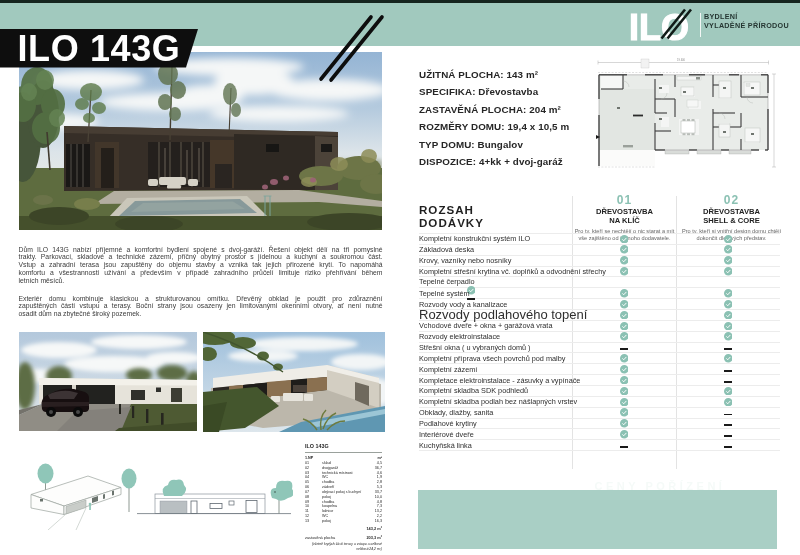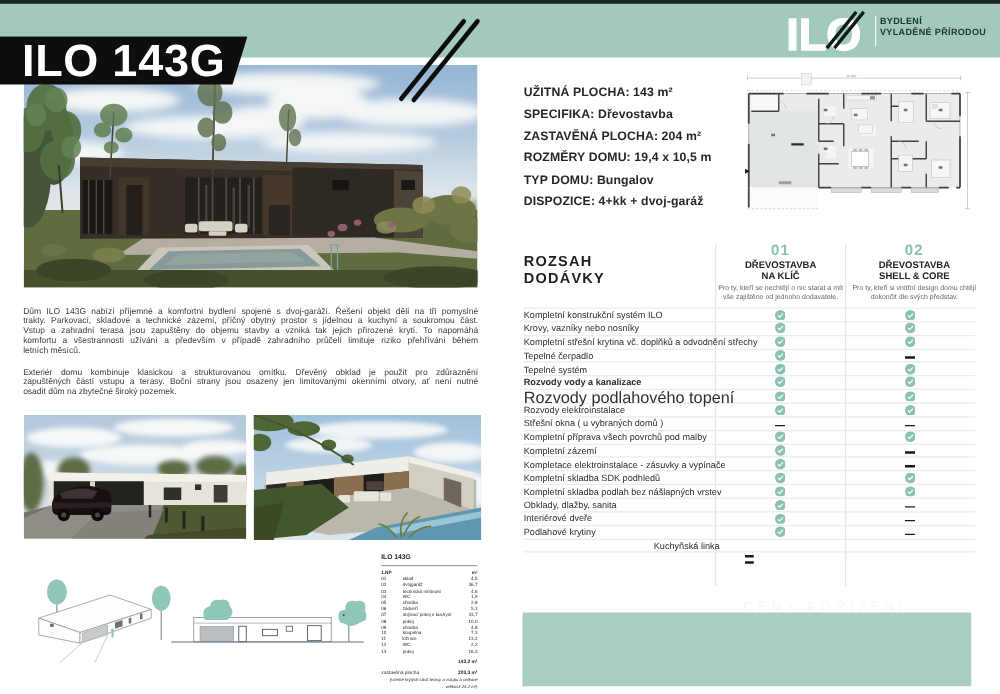--- a/index.html
+++ b/index.html
@@ -584,37 +584,52 @@
     <div style="font-size:7.6px;font-weight:bold;color:#222;line-height:8.9px;margin-top:1px;">DŘEVOSTAVBA<br>NA KLÍČ</div>
     <div style="font-size:5.6px;color:#666;line-height:6.7px;margin-top:2px;">Pro ty, kteří se nechtějí o nic starat a mít<br>vše zajištěno od jednoho dodavatele.</div>
   </div>
 
   <div class="abs" style="left:678px;top:193px;width:107px;text-align:center;">
     <div style="font-size:12px;font-weight:bold;color:#8bc1b3;letter-spacing:1px;">02</div>
     <div style="font-size:7.6px;font-weight:bold;color:#222;line-height:8.9px;margin-top:1px;">DŘEVOSTAVBA<br>SHELL &amp; CORE</div>
     <div style="font-size:5.6px;color:#666;line-height:6.7px;margin-top:2px;">Pro ty, kteří si vnitřní design domu chtějí<br>dokončit dle svých představ.</div>
   </div>
 
-  <div class="abs" style="left:419px;top:246px;width:361px;border-bottom:0.7px solid #ececec;">
+  <div class="abs" style="left:419px;top:233px;width:361px;border-bottom:0.7px solid #ececec;">
     <div style="box-sizing:border-box;display:flex;height:10.87px;align-items:center;border-top:0.7px solid #ececec;">
         <div style="width:153px;font-size:7.3px;color:#2e2e2e;white-space:nowrap;">Kompletní konstrukční systém ILO</div>
         <div style="width:104px;">
           <svg width="8.6" height="8.6" viewBox="0 0 10 10" style="display:block;margin:0 auto;">
             <circle cx="5" cy="5" r="5" fill="#8bc1b3"></circle>
             <path d="M2.7,5.1 L4.3,6.7 L7.4,3.4" stroke="#fff" stroke-width="1.1" fill="none"></path>
           </svg>
         </div>
         <div style="width:104px;">
           <svg width="8.6" height="8.6" viewBox="0 0 10 10" style="display:block;margin:0 auto;">
             <circle cx="5" cy="5" r="5" fill="#8bc1b3"></circle>
             <path d="M2.7,5.1 L4.3,6.7 L7.4,3.4" stroke="#fff" stroke-width="1.1" fill="none"></path>
           </svg>
         </div>
       </div>
     <div style="box-sizing:border-box;display:flex;height:10.87px;align-items:center;border-top:0.7px solid #ececec;">
+        <div style="width:153px;font-size:7.3px;color:#2e2e2e;white-space:nowrap;">Základová deska</div>
+        <div style="width:104px;">
+          <svg width="8.6" height="8.6" viewBox="0 0 10 10" style="display:block;margin:0 auto;">
+            <circle cx="5" cy="5" r="5" fill="#8bc1b3"></circle>
+            <path d="M2.7,5.1 L4.3,6.7 L7.4,3.4" stroke="#fff" stroke-width="1.1" fill="none"></path>
+          </svg>
+        </div>
+        <div style="width:104px;">
+          <svg width="8.6" height="8.6" viewBox="0 0 10 10" style="display:block;margin:0 auto;">
+            <circle cx="5" cy="5" r="5" fill="#8bc1b3"></circle>
+            <path d="M2.7,5.1 L4.3,6.7 L7.4,3.4" stroke="#fff" stroke-width="1.1" fill="none"></path>
+          </svg>
+        </div>
+      </div>
+    <div style="box-sizing:border-box;display:flex;height:10.87px;align-items:center;border-top:0.7px solid #ececec;">
         <div style="width:153px;font-size:7.3px;color:#2e2e2e;white-space:nowrap;">Krovy, vazníky nebo nosníky</div>
         <div style="width:104px;">
           <svg width="8.6" height="8.6" viewBox="0 0 10 10" style="display:block;margin:0 auto;">
             <circle cx="5" cy="5" r="5" fill="#8bc1b3"></circle>
             <path d="M2.7,5.1 L4.3,6.7 L7.4,3.4" stroke="#fff" stroke-width="1.1" fill="none"></path>
           </svg>
         </div>
         <div style="width:104px;">
           <svg width="8.6" height="8.6" viewBox="0 0 10 10" style="display:block;margin:0 auto;">
             <circle cx="5" cy="5" r="5" fill="#8bc1b3"></circle>
@@ -630,21 +645,21 @@
             <path d="M2.7,5.1 L4.3,6.7 L7.4,3.4" stroke="#fff" stroke-width="1.1" fill="none"></path>
           </svg>
         </div>
         <div style="width:104px;">
           <svg width="8.6" height="8.6" viewBox="0 0 10 10" style="display:block;margin:0 auto;">
             <circle cx="5" cy="5" r="5" fill="#8bc1b3"></circle>
             <path d="M2.7,5.1 L4.3,6.7 L7.4,3.4" stroke="#fff" stroke-width="1.1" fill="none"></path>
           </svg>
         </div>
       </div>
-    <div style="box-sizing:border-box;display:flex;height:10.87px;align-items:center;border-top:0.7px solid #ececec;">
+    <div style="box-sizing:border-box;display:flex;height:10.87px;border-top:0.7px solid #ececec;flex-direction:column;">
         <div style="width:153px;font-size:7.3px;color:#2e2e2e;white-space:nowrap;">Tepelné čerpadlo</div>
         <div style="width:104px;">
           <svg width="8.6" height="8.6" viewBox="0 0 10 10" style="display:block;margin:0 auto;">
             <circle cx="5" cy="5" r="5" fill="#8bc1b3"></circle>
             <path d="M2.7,5.1 L4.3,6.7 L7.4,3.4" stroke="#fff" stroke-width="1.1" fill="none"></path>
           </svg>
         </div>
         <div style="width:104px;">
           <div style="width:7.5px;height:1.6px;background:#1a1a1a;margin:3.4px auto 0;"></div>
         </div>
@@ -657,21 +672,21 @@
             <path d="M2.7,5.1 L4.3,6.7 L7.4,3.4" stroke="#fff" stroke-width="1.1" fill="none"></path>
           </svg>
         </div>
         <div style="width:104px;">
           <svg width="8.6" height="8.6" viewBox="0 0 10 10" style="display:block;margin:0 auto;">
             <circle cx="5" cy="5" r="5" fill="#8bc1b3"></circle>
             <path d="M2.7,5.1 L4.3,6.7 L7.4,3.4" stroke="#fff" stroke-width="1.1" fill="none"></path>
           </svg>
         </div>
       </div>
-    <div style="box-sizing:border-box;display:flex;height:10.87px;align-items:flex-start;border-top:0.7px solid #ececec;font-weight:bold;">
+    <div style="box-sizing:border-box;display:flex;height:10.87px;align-items:flex-end;border-top:0.7px solid #ececec;">
         <div style="width:153px;font-size:7.3px;color:#2e2e2e;white-space:nowrap;">Rozvody vody a kanalizace</div>
         <div style="width:104px;">
           <svg width="8.6" height="8.6" viewBox="0 0 10 10" style="display:block;margin:0 auto;">
             <circle cx="5" cy="5" r="5" fill="#8bc1b3"></circle>
             <path d="M2.7,5.1 L4.3,6.7 L7.4,3.4" stroke="#fff" stroke-width="1.1" fill="none"></path>
           </svg>
         </div>
         <div style="width:104px;">
           <svg width="8.6" height="8.6" viewBox="0 0 10 10" style="display:block;margin:0 auto;">
             <circle cx="5" cy="5" r="5" fill="#8bc1b3"></circle>
@@ -688,20 +703,35 @@
           </svg>
         </div>
         <div style="width:104px;">
           <svg width="8.6" height="8.6" viewBox="0 0 10 10" style="display:block;margin:0 auto;">
             <circle cx="5" cy="5" r="5" fill="#8bc1b3"></circle>
             <path d="M2.7,5.1 L4.3,6.7 L7.4,3.4" stroke="#fff" stroke-width="1.1" fill="none"></path>
           </svg>
         </div>
       </div>
     <div style="box-sizing:border-box;display:flex;height:10.87px;align-items:center;border-top:0.7px solid #ececec;">
+        <div style="width:153px;font-size:7.3px;color:#2e2e2e;white-space:nowrap;">Vchodové dveře + okna + garážová vrata</div>
+        <div style="width:104px;">
+          <svg width="8.6" height="8.6" viewBox="0 0 10 10" style="display:block;margin:0 auto;">
+            <circle cx="5" cy="5" r="5" fill="#8bc1b3"></circle>
+            <path d="M2.7,5.1 L4.3,6.7 L7.4,3.4" stroke="#fff" stroke-width="1.1" fill="none"></path>
+          </svg>
+        </div>
+        <div style="width:104px;">
+          <svg width="8.6" height="8.6" viewBox="0 0 10 10" style="display:block;margin:0 auto;">
+            <circle cx="5" cy="5" r="5" fill="#8bc1b3"></circle>
+            <path d="M2.7,5.1 L4.3,6.7 L7.4,3.4" stroke="#fff" stroke-width="1.1" fill="none"></path>
+          </svg>
+        </div>
+      </div>
+    <div style="box-sizing:border-box;display:flex;height:10.87px;align-items:center;border-top:0.7px solid #ececec;">
         <div style="width:153px;font-size:7.3px;color:#2e2e2e;white-space:nowrap;">Rozvody elektroinstalace</div>
         <div style="width:104px;">
           <svg width="8.6" height="8.6" viewBox="0 0 10 10" style="display:block;margin:0 auto;">
             <circle cx="5" cy="5" r="5" fill="#8bc1b3"></circle>
             <path d="M2.7,5.1 L4.3,6.7 L7.4,3.4" stroke="#fff" stroke-width="1.1" fill="none"></path>
           </svg>
         </div>
         <div style="width:104px;">
           <svg width="8.6" height="8.6" viewBox="0 0 10 10" style="display:block;margin:0 auto;">
             <circle cx="5" cy="5" r="5" fill="#8bc1b3"></circle>
@@ -793,44 +823,44 @@
           <svg width="8.6" height="8.6" viewBox="0 0 10 10" style="display:block;margin:0 auto;">
             <circle cx="5" cy="5" r="5" fill="#8bc1b3"></circle>
             <path d="M2.7,5.1 L4.3,6.7 L7.4,3.4" stroke="#fff" stroke-width="1.1" fill="none"></path>
           </svg>
         </div>
         <div style="width:104px;">
           <div style="width:7.5px;height:1.6px;background:#1a1a1a;margin:3.4px auto 0;"></div>
         </div>
       </div>
     <div style="box-sizing:border-box;display:flex;height:10.87px;align-items:center;border-top:0.7px solid #ececec;">
+        <div style="width:153px;font-size:7.3px;color:#2e2e2e;white-space:nowrap;">Podlahové krytiny</div>
+        <div style="width:104px;">
+          <svg width="8.6" height="8.6" viewBox="0 0 10 10" style="display:block;margin:0 auto;">
+            <circle cx="5" cy="5" r="5" fill="#8bc1b3"></circle>
+            <path d="M2.7,5.1 L4.3,6.7 L7.4,3.4" stroke="#fff" stroke-width="1.1" fill="none"></path>
+          </svg>
+        </div>
+        <div style="width:104px;">
+          <div style="width:7.5px;height:1.6px;background:#1a1a1a;margin:3.4px auto 0;"></div>
+        </div>
+      </div>
+    <div style="box-sizing:border-box;display:flex;height:10.87px;align-items:center;border-top:0.7px solid #ececec;">
         <div style="width:153px;font-size:7.3px;color:#2e2e2e;white-space:nowrap;">Interiérové dveře</div>
         <div style="width:104px;">
           <svg width="8.6" height="8.6" viewBox="0 0 10 10" style="display:block;margin:0 auto;">
             <circle cx="5" cy="5" r="5" fill="#8bc1b3"></circle>
             <path d="M2.7,5.1 L4.3,6.7 L7.4,3.4" stroke="#fff" stroke-width="1.1" fill="none"></path>
           </svg>
         </div>
         <div style="width:104px;">
           <div style="width:7.5px;height:1.6px;background:#1a1a1a;margin:3.4px auto 0;"></div>
         </div>
       </div>
     <div style="box-sizing:border-box;display:flex;height:10.87px;align-items:center;border-top:0.7px solid #ececec;">
-        <div style="width:153px;font-size:7.3px;color:#2e2e2e;white-space:nowrap;">Podlahové krytiny</div>
-        <div style="width:104px;">
-          <svg width="8.6" height="8.6" viewBox="0 0 10 10" style="display:block;margin:0 auto;">
-            <circle cx="5" cy="5" r="5" fill="#8bc1b3"></circle>
-            <path d="M2.7,5.1 L4.3,6.7 L7.4,3.4" stroke="#fff" stroke-width="1.1" fill="none"></path>
-          </svg>
-        </div>
-        <div style="width:104px;">
-          <div style="width:7.5px;height:1.6px;background:#1a1a1a;margin:3.4px auto 0;"></div>
-        </div>
-      </div>
-    <div style="box-sizing:border-box;display:flex;height:10.87px;align-items:center;border-top:0.7px solid #ececec;flex-direction:column;">
         <div style="width:153px;font-size:7.3px;color:#2e2e2e;white-space:nowrap;">Kuchyňská linka</div>
         <div style="width:104px;">
           <div style="width:7.5px;height:1.6px;background:#1a1a1a;margin:3.4px auto 0;"></div>
         </div>
         <div style="width:104px;">
           <div style="width:7.5px;height:1.6px;background:#1a1a1a;margin:3.4px auto 0;"></div>
         </div>
       </div>
   </div>
 

